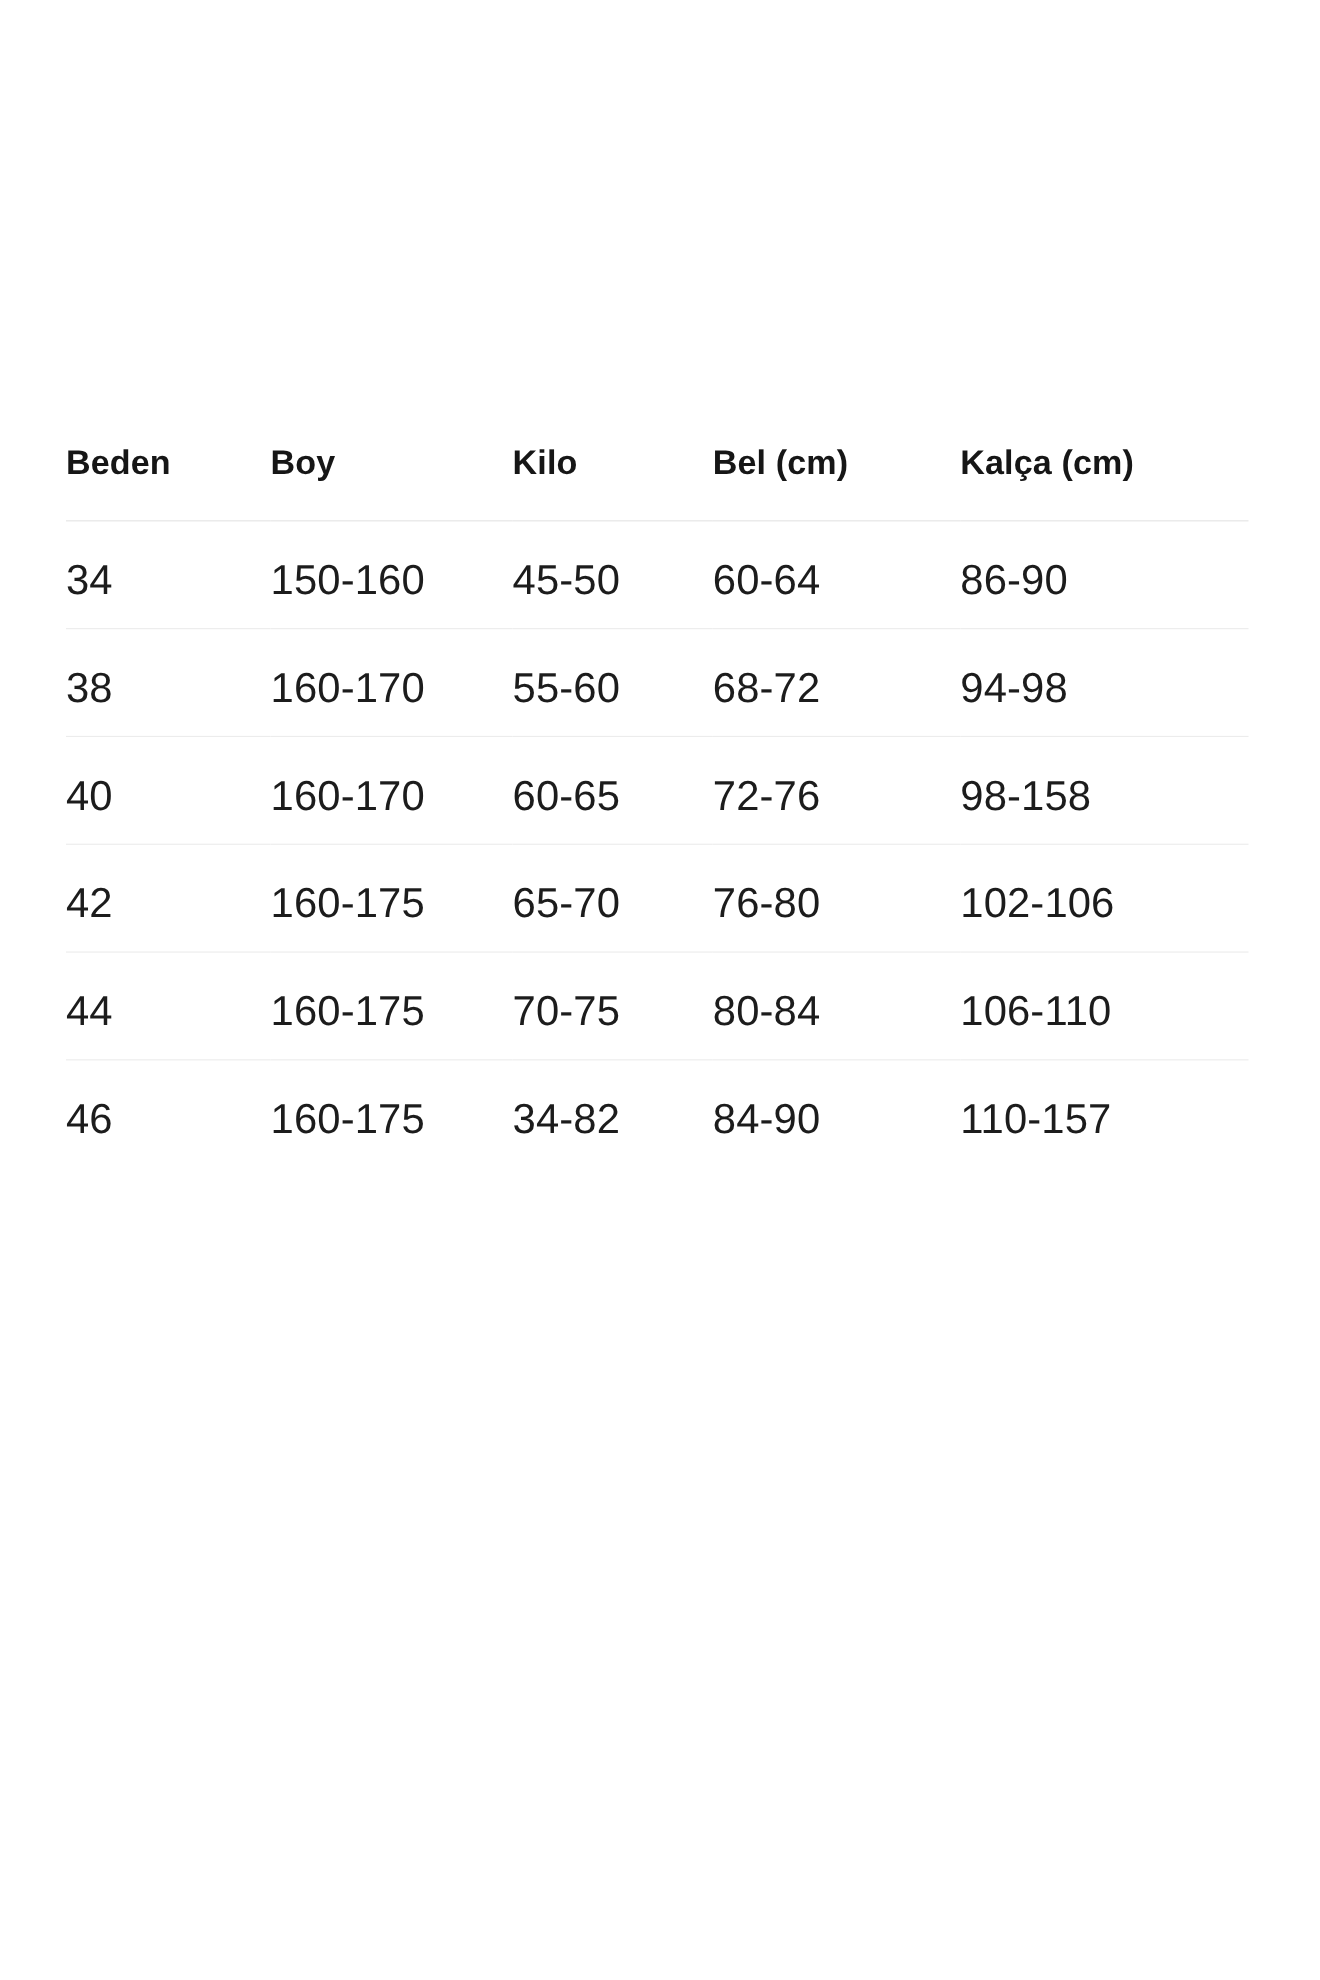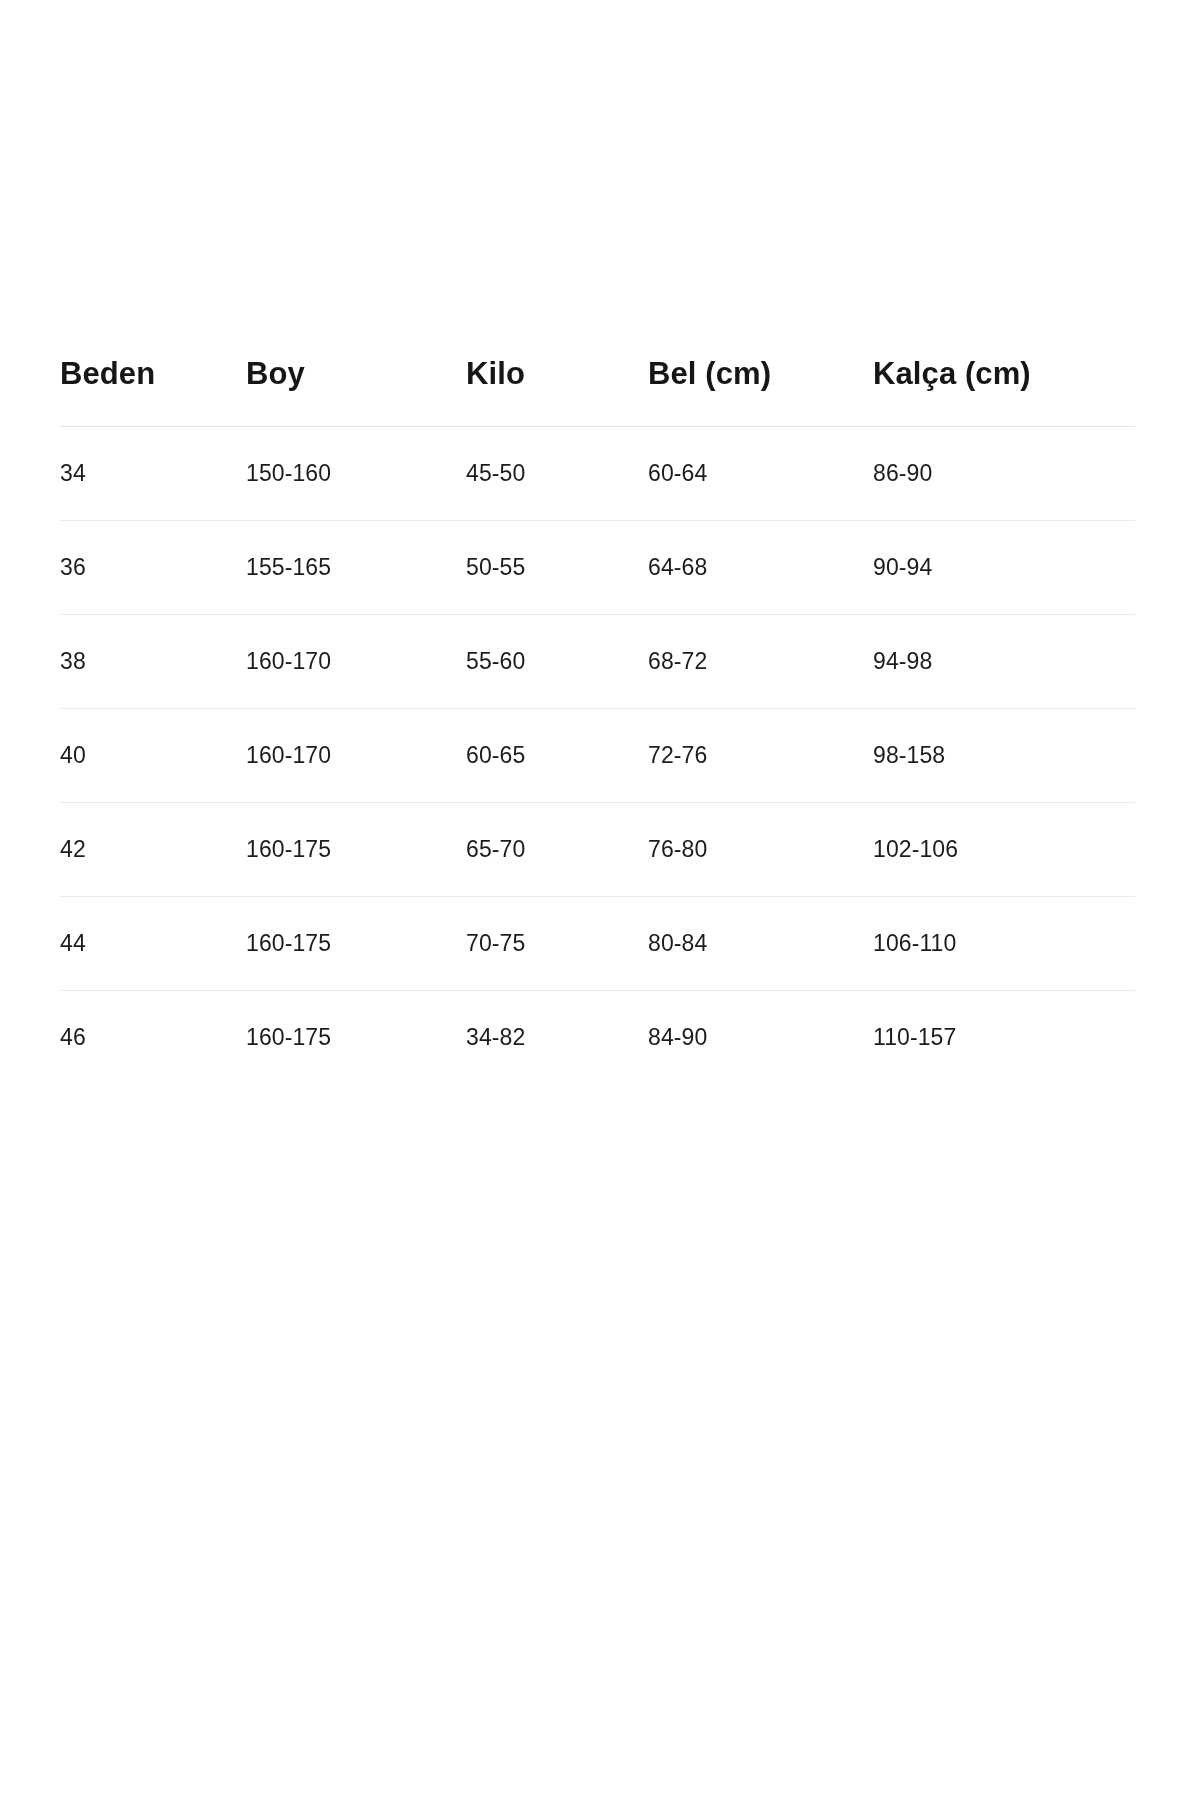--- a/index.html
+++ b/index.html
@@ -17,45 +17,45 @@
   .page {
     position: relative;
     width: 1200px;
     height: 1800px;
     background: #ffffff;
     box-sizing: border-box;
   }
   .table-wrap {
     position: absolute;
     left: 60px;
-    top: 356px;
+    top: 403px;
     width: 1075px;
   }
   table.size-table {
     width: 100%;
     border-collapse: collapse;
     table-layout: fixed;
   }
   table.size-table th {
     text-align: left;
     font-size: 31px;
     font-weight: bold;
     color: #161616;
     padding: 0 0 34px 0;
     letter-spacing: 0.1px;
   }
   table.size-table thead tr {
     border-bottom: 1px solid #e3e3e3;
   }
   table.size-table td {
     text-align: left;
-    font-size: 23px;
+    font-size: 38px;
     font-weight: normal;
     color: #1c1c1c;
-    padding: 33px 0 33px 0;
+    padding: 33px 0 21px 0;
     letter-spacing: 0.1px;
     white-space: nowrap;
   }
   table.size-table tbody tr {
     border-bottom: 1px solid #ececec;
   }
   table.size-table tbody tr:last-child {
     border-bottom: none;
   }
   
@@ -89,27 +89,20 @@
       </thead>
       <tbody>
         <tr>
           <td>34</td>
           <td>150-160</td>
           <td>45-50</td>
           <td>60-64</td>
           <td>86-90</td>
         </tr>
         <tr>
-          <td>36</td>
-          <td>155-165</td>
-          <td>50-55</td>
-          <td>64-68</td>
-          <td>90-94</td>
-        </tr>
-        <tr>
           <td>38</td>
           <td>160-170</td>
           <td>55-60</td>
           <td>68-72</td>
           <td>94-98</td>
         </tr>
         <tr>
           <td>40</td>
           <td>160-170</td>
           <td>60-65</td>

